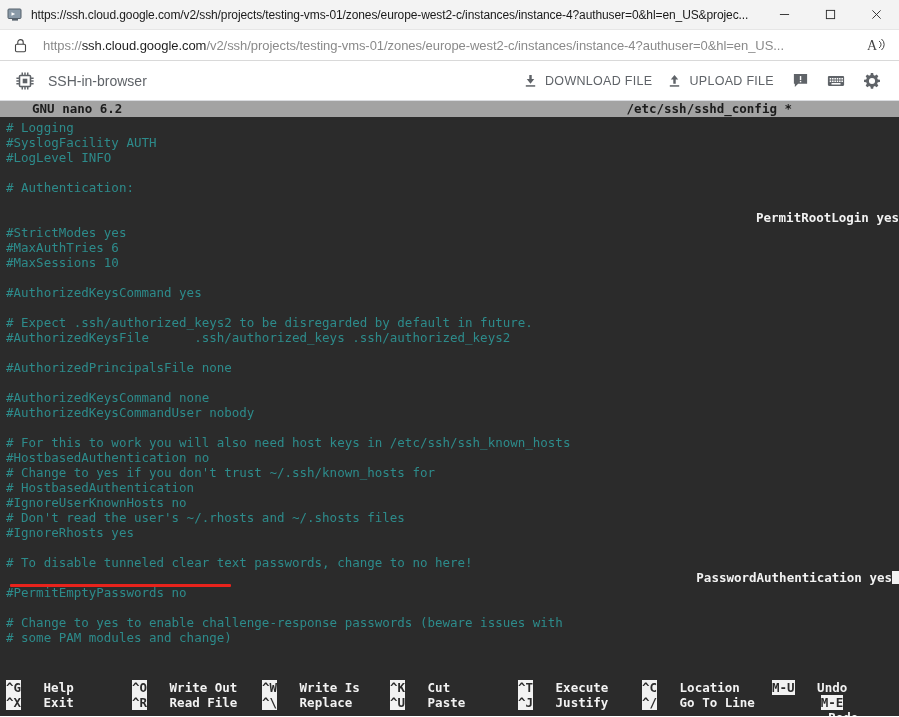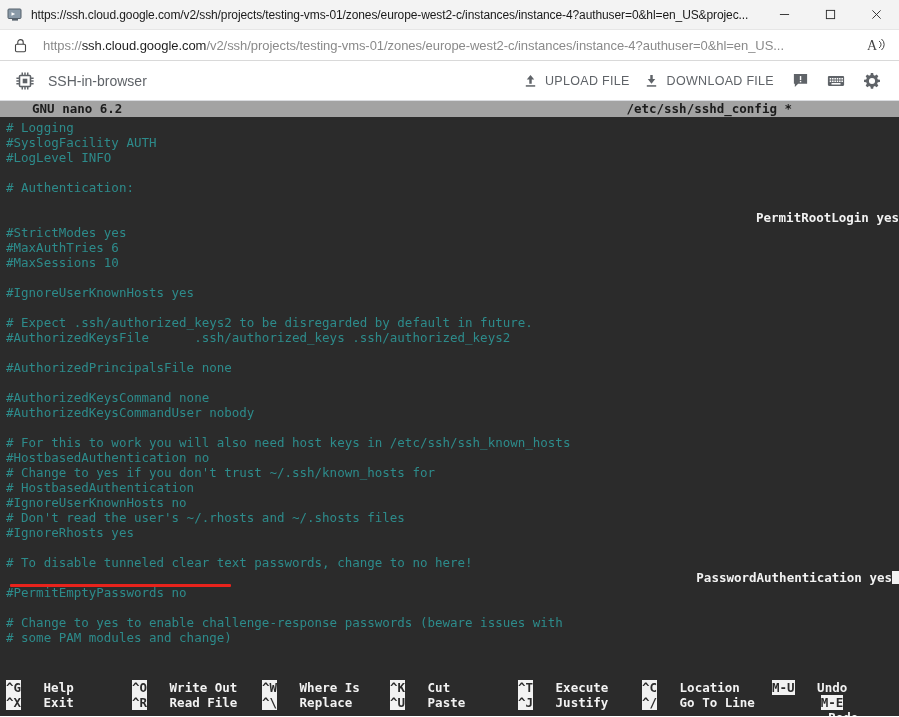--- a/index.html
+++ b/index.html
@@ -256,35 +256,35 @@
           <line x1="18.6" y1="15" x2="21.4" y2="15"></line>
       </g>
     </svg>
   </span>
   <span class="apptitle">SSH-in-browser</span>
   <span class="spacer"></span>
 
   <span class="tbtn">
     <span class="ic">
       <svg viewBox="0 0 16 16" width="15" height="15">
+        <path d="M8 11.5 L4 6.5 H6.7 V2 H9.3 V6.5 H12 Z" fill="currentColor"></path>
+        <rect x="3" y="13" width="10" height="1.6" fill="currentColor"></rect>
+      </svg>
+    </span>
+    <span>DOWNLOAD FILE</span>
+  </span>
+
+  <span class="tbtn">
+    <span class="ic">
+      <svg viewBox="0 0 16 16" width="15" height="15">
         <path d="M8 2 L12 7 H9.3 V11.5 H6.7 V7 H4 Z" fill="currentColor"></path>
         <rect x="3" y="13" width="10" height="1.6" fill="currentColor"></rect>
       </svg>
     </span>
     <span>UPLOAD FILE</span>
-  </span>
-
-  <span class="tbtn">
-    <span class="ic">
-      <svg viewBox="0 0 16 16" width="15" height="15">
-        <path d="M8 11.5 L4 6.5 H6.7 V2 H9.3 V6.5 H12 Z" fill="currentColor"></path>
-        <rect x="3" y="13" width="10" height="1.6" fill="currentColor"></rect>
-      </svg>
-    </span>
-    <span>DOWNLOAD FILE</span>
   </span>
 
   <span class="iconbtn">
     <svg viewBox="0 0 18 18" width="17" height="17">
       <path d="M2 2 H16 V12.5 H6.5 L3 16 V12.5 H2 Z" fill="currentColor"></path>
       <rect x="8.3" y="4.3" width="1.5" height="4.2" fill="#ffffff"></rect>
       <rect x="8.3" y="9.4" width="1.5" height="1.5" fill="#ffffff"></rect>
     </svg>
   </span>
   <span class="iconbtn">
@@ -327,21 +327,21 @@
       <div class="eline"><span>#SyslogFacility AUTH</span></div>
       <div class="eline"><span>#LogLevel INFO</span></div>
       <div class="eline blank"><span> </span></div>
       <div class="eline"><span># Authentication:</span></div>
       <div class="eline blank"><span> </span></div>
       <div class="eline active"><span>PermitRootLogin yes</span></div>
       <div class="eline"><span>#StrictModes yes</span></div>
       <div class="eline"><span>#MaxAuthTries 6</span></div>
       <div class="eline"><span>#MaxSessions 10</span></div>
       <div class="eline blank"><span> </span></div>
-      <div class="eline"><span>#IgnoreUserKnownHosts yes</span></div>
+      <div class="eline"><span>#AuthorizedKeysCommand yes</span></div>
       <div class="eline blank"><span> </span></div>
       <div class="eline"><span># Expect .ssh/authorized_keys2 to be disregarded by default in future.</span></div>
       <div class="eline"><span>#AuthorizedKeysFile      .ssh/authorized_keys .ssh/authorized_keys2</span></div>
       <div class="eline blank"><span> </span></div>
       <div class="eline"><span>#AuthorizedPrincipalsFile none</span></div>
       <div class="eline blank"><span> </span></div>
       <div class="eline"><span>#AuthorizedKeysCommand none</span></div>
       <div class="eline"><span>#AuthorizedKeysCommandUser nobody</span></div>
       <div class="eline blank"><span> </span></div>
       <div class="eline"><span># For this to work you will also need host keys in /etc/ssh/ssh_known_hosts</span></div>
@@ -357,21 +357,21 @@
       <div class="eline"><span>#PermitEmptyPasswords no</span></div>
       <div class="eline blank"><span> </span></div>
       <div class="eline"><span># Change to yes to enable challenge-response passwords (beware issues with</span></div>
       <div class="eline"><span># some PAM modules and change)</span></div>
     </div>
 
   <div class="helpbar" id="helpbar">
     <div class="helprow" id="helprow-top">
         <span class="helpcell" style="width: 126px;"><span class="keycap">^G</span><span class="keylabel"> Help</span></span>
         <span class="helpcell" style="width: 130px;"><span class="keycap">^O</span><span class="keylabel"> Write Out</span></span>
-        <span class="helpcell" style="width: 128px;"><span class="keycap">^W</span><span class="keylabel"> Where Is</span></span>
+        <span class="helpcell" style="width: 128px;"><span class="keycap">^W</span><span class="keylabel"> Write Is</span></span>
         <span class="helpcell" style="width: 128px;"><span class="keycap">^K</span><span class="keylabel"> Cut</span></span>
         <span class="helpcell" style="width: 124px;"><span class="keycap">^T</span><span class="keylabel"> Execute</span></span>
         <span class="helpcell" style="width: 130px;"><span class="keycap">^C</span><span class="keylabel"> Location</span></span>
         <span class="helpcell" style="width: 120px;"><span class="keycap">M-U</span><span class="keylabel"> Undo</span></span>
       </div>
     <div class="helprow" id="helprow-bottom">
         <span class="helpcell" style="width: 126px;"><span class="keycap">^X</span><span class="keylabel"> Exit</span></span>
         <span class="helpcell" style="width: 130px;"><span class="keycap">^R</span><span class="keylabel"> Read File</span></span>
         <span class="helpcell" style="width: 128px;"><span class="keycap">^\</span><span class="keylabel"> Replace</span></span>
         <span class="helpcell" style="width: 128px;"><span class="keycap">^U</span><span class="keylabel"> Paste</span></span>

